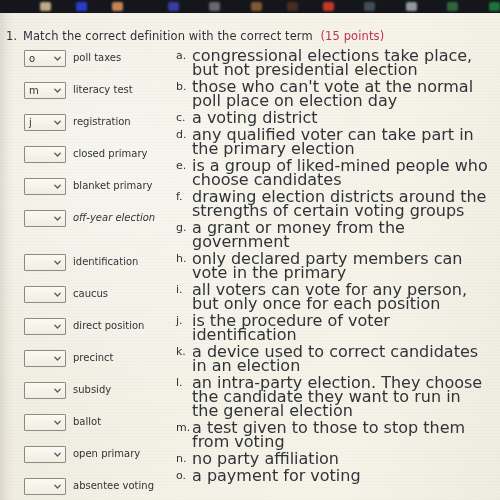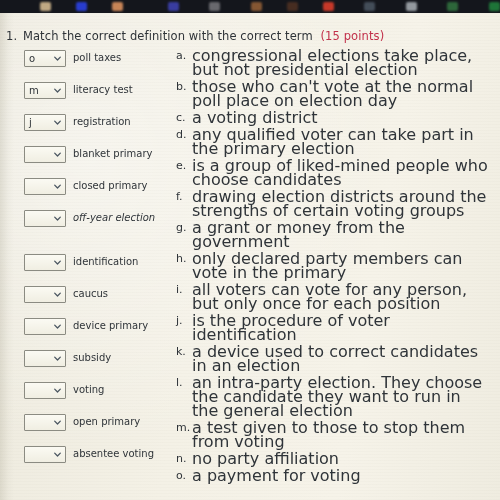--- a/index.html
+++ b/index.html
@@ -267,33 +267,33 @@
           </div>
           <div class="term-row">
             <div class="sel-box">
               <span class="sel-val"></span>
               <span class="chev">
                 <svg viewBox="0 0 10 10" width="7" height="7" aria-hidden="true">
                   <path d="M1 3 L5 7.2 L9 3" fill="none" stroke="#4a5560" stroke-width="1.8" stroke-linecap="round" stroke-linejoin="round"></path>
                 </svg>
               </span>
             </div>
+            <div class="term-label">closed primary</div>
+          </div>
+          <div class="term-row">
+            <div class="sel-box">
+              <span class="sel-val"></span>
+              <span class="chev">
+                <svg viewBox="0 0 10 10" width="7" height="7" aria-hidden="true">
+                  <path d="M1 3 L5 7.2 L9 3" fill="none" stroke="#4a5560" stroke-width="1.8" stroke-linecap="round" stroke-linejoin="round"></path>
+                </svg>
+              </span>
+            </div>
             <div class="term-label">blanket primary</div>
           </div>
-          <div class="term-row">
-            <div class="sel-box">
-              <span class="sel-val"></span>
-              <span class="chev">
-                <svg viewBox="0 0 10 10" width="7" height="7" aria-hidden="true">
-                  <path d="M1 3 L5 7.2 L9 3" fill="none" stroke="#4a5560" stroke-width="1.8" stroke-linecap="round" stroke-linejoin="round"></path>
-                </svg>
-              </span>
-            </div>
-            <div class="term-label">closed primary</div>
-          </div>
           <div class="term-row tall">
             <div class="sel-box">
               <span class="sel-val"></span>
               <span class="chev">
                 <svg viewBox="0 0 10 10" width="7" height="7" aria-hidden="true">
                   <path d="M1 3 L5 7.2 L9 3" fill="none" stroke="#4a5560" stroke-width="1.8" stroke-linecap="round" stroke-linejoin="round"></path>
                 </svg>
               </span>
             </div>
             <div class="term-label">off-year election</div>
@@ -322,21 +322,32 @@
           </div>
           <div class="term-row">
             <div class="sel-box">
               <span class="sel-val"></span>
               <span class="chev">
                 <svg viewBox="0 0 10 10" width="7" height="7" aria-hidden="true">
                   <path d="M1 3 L5 7.2 L9 3" fill="none" stroke="#4a5560" stroke-width="1.8" stroke-linecap="round" stroke-linejoin="round"></path>
                 </svg>
               </span>
             </div>
-            <div class="term-label">device primary</div>
+            <div class="term-label">direct position</div>
+          </div>
+          <div class="term-row">
+            <div class="sel-box">
+              <span class="sel-val"></span>
+              <span class="chev">
+                <svg viewBox="0 0 10 10" width="7" height="7" aria-hidden="true">
+                  <path d="M1 3 L5 7.2 L9 3" fill="none" stroke="#4a5560" stroke-width="1.8" stroke-linecap="round" stroke-linejoin="round"></path>
+                </svg>
+              </span>
+            </div>
+            <div class="term-label">precinct</div>
           </div>
           <div class="term-row">
             <div class="sel-box">
               <span class="sel-val"></span>
               <span class="chev">
                 <svg viewBox="0 0 10 10" width="7" height="7" aria-hidden="true">
                   <path d="M1 3 L5 7.2 L9 3" fill="none" stroke="#4a5560" stroke-width="1.8" stroke-linecap="round" stroke-linejoin="round"></path>
                 </svg>
               </span>
             </div>
@@ -344,21 +355,21 @@
           </div>
           <div class="term-row">
             <div class="sel-box">
               <span class="sel-val"></span>
               <span class="chev">
                 <svg viewBox="0 0 10 10" width="7" height="7" aria-hidden="true">
                   <path d="M1 3 L5 7.2 L9 3" fill="none" stroke="#4a5560" stroke-width="1.8" stroke-linecap="round" stroke-linejoin="round"></path>
                 </svg>
               </span>
             </div>
-            <div class="term-label">voting</div>
+            <div class="term-label">ballot</div>
           </div>
           <div class="term-row">
             <div class="sel-box">
               <span class="sel-val"></span>
               <span class="chev">
                 <svg viewBox="0 0 10 10" width="7" height="7" aria-hidden="true">
                   <path d="M1 3 L5 7.2 L9 3" fill="none" stroke="#4a5560" stroke-width="1.8" stroke-linecap="round" stroke-linejoin="round"></path>
                 </svg>
               </span>
             </div>

